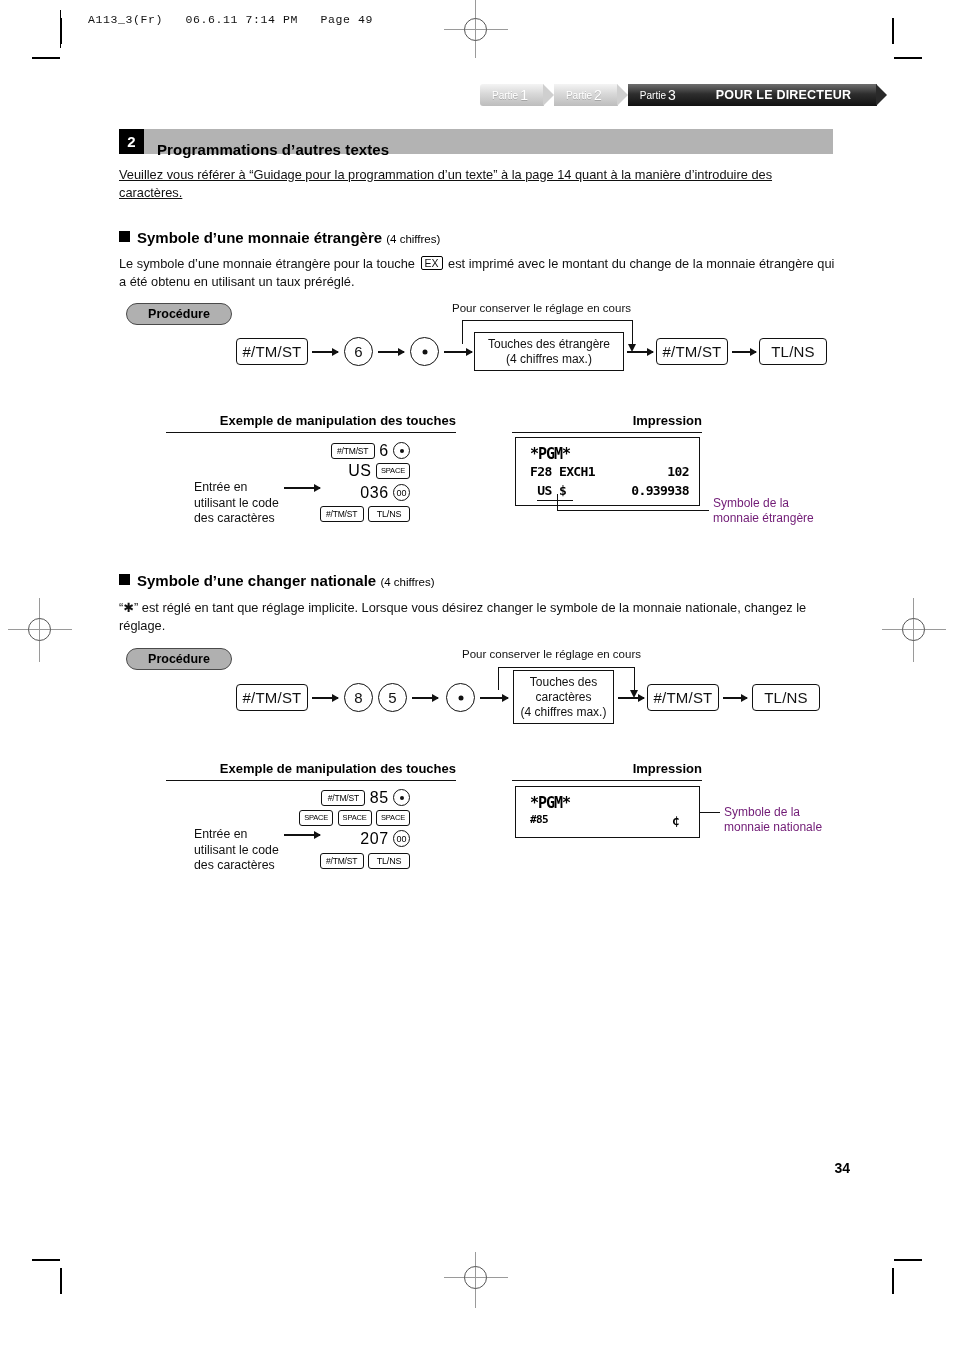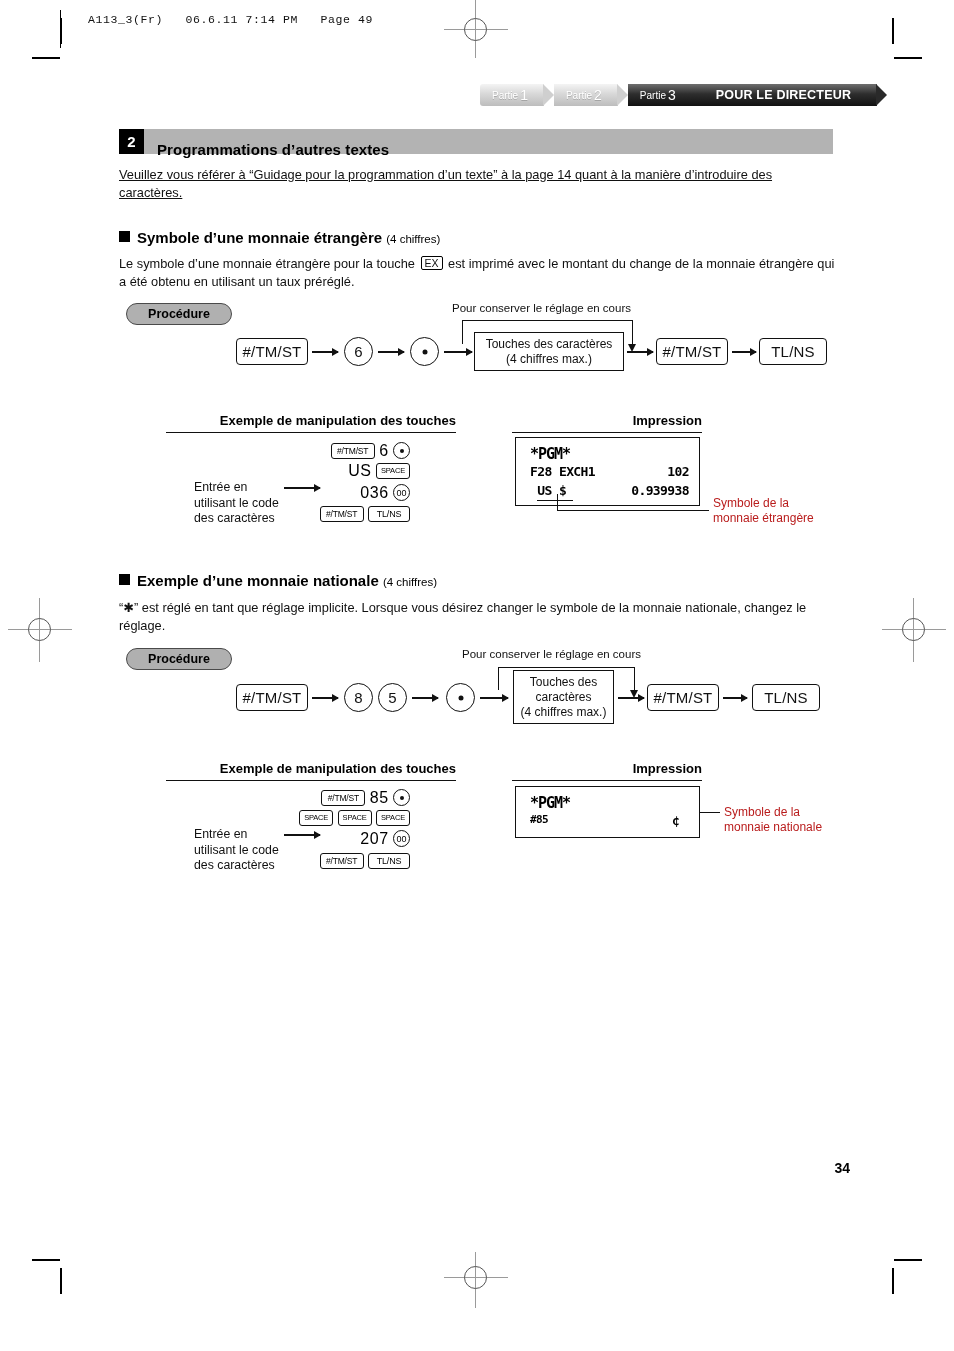--- a/index.html
+++ b/index.html
@@ -128,21 +128,21 @@
   .knum{font-size:16px;vertical-align:middle;letter-spacing:.5px;}
   .exline{position:absolute;text-align:right;white-space:nowrap;}
   .entnote{position:absolute;font-size:12.3px;line-height:15.5px;color:#111;}
 
   
   .receipt{
     position:absolute;box-sizing:border-box;border:1.6px solid #111;background:#fff;
     font-family:"DejaVu Sans Mono", monospace;color:#000;
   }
   .rline{position:absolute;white-space:pre;font-weight:bold;}
-  .rlabel{position:absolute;font-size:12px;line-height:15px;font-family:"Liberation Sans",sans-serif;color:#b91c1c;}
+  .rlabel{position:absolute;font-size:12px;line-height:15px;font-family:"Liberation Sans",sans-serif;color:#701a75;}
   .lead{position:absolute;background:#111;}
   .underl{position:absolute;background:#111;height:1.4px;}
 
   .pagenum{position:absolute;right:104px;top:1160px;font-weight:bold;font-size:14px;}
 </style>
 </head>
 <body>
 
 <div class="cropmark" style="left:60px;top:18px;width:1.6px;height:26px;"></div>
 <div class="cropmark" style="left:32px;top:57px;width:28px;height:1.6px;"></div>
@@ -218,21 +218,21 @@
   <div class="tip"></div>
 </div>
 
 <div class="keybox" style="left:236px;top:338px;width:72px;height:27px;">#/TM/ST</div>
 <div class="arrow" style="left:312px;top:351px;width:26px;"></div>
 <div class="circbtn" style="left:344px;top:337px;width:29px;height:29px;">6</div>
 <div class="arrow" style="left:378px;top:351px;width:26px;"></div>
 <div class="dotbtn" style="left:410px;top:337px;width:29px;height:29px;"></div>
 <div class="arrow" style="left:444px;top:351px;width:28px;"></div>
 <div class="charbox" style="left:474px;top:332px;width:150px;height:39px;">
-  <span>Touches des caractères</span>
+  <span>Touches des étrangère</span>
   <span>(4 chiffres max.)</span>
 </div>
 <div class="arrow" style="left:627px;top:351px;width:26px;"></div>
 <div class="keybox" style="left:656px;top:338px;width:72px;height:27px;">#/TM/ST</div>
 <div class="arrow" style="left:732px;top:351px;width:24px;"></div>
 <div class="keybox" style="left:759px;top:338px;width:68px;height:27px;">TL/NS</div>
 
 <div class="exhead" style="left:166px;top:413px;width:290px;">Exemple de manipulation des touches</div>
 <div class="exrule" style="left:166px;top:432px;width:290px;"></div>
 
@@ -264,21 +264,21 @@
   <div class="rline" style="left:14px;top:7px;font-size:15px;letter-spacing:-1px;">*PGM*</div>
   <div class="rline" style="left:14px;top:26px;font-size:13px;letter-spacing:-.6px;">F28 EXCH1          102</div>
   <div class="rline" style="left:14px;top:45px;font-size:13px;letter-spacing:-.6px;"> US $         0.939938</div>
   <div class="underl" style="left:21px;top:62px;width:36px;"></div>
 </div>
 <div class="lead" style="left:557px;top:494px;width:1.4px;height:17px;"></div>
 <div class="lead" style="left:557px;top:510px;width:152px;height:1.4px;"></div>
 <div class="rlabel" style="left:713px;top:496px;width:104px;">Symbole de la monnaie étrangère</div>
 
 <div class="subhead" style="left:119px;top:572px;">
-  <span class="sq"></span><span>Exemple d’une monnaie nationale</span>
+  <span class="sq"></span><span>Symbole d’une changer nationale</span>
   <span class="qty">(4 chiffres)</span>
 </div>
 <div class="para" style="left:119px;top:599px;width:716px;">“✱” est  réglé en tant que réglage implicite. Lorsque vous désirez changer le symbole de la monnaie nationale, changez le réglage.</div>
 
 <div class="pill" style="left:126px;top:648px;">Procédure</div>
 
 <div class="bypasslbl" style="left:462px;top:648px;">Pour conserver le réglage en cours</div>
 <div class="bypass" style="left:498px;top:667px;width:137px;height:23px;">
   <div class="tip"></div>
 </div>

